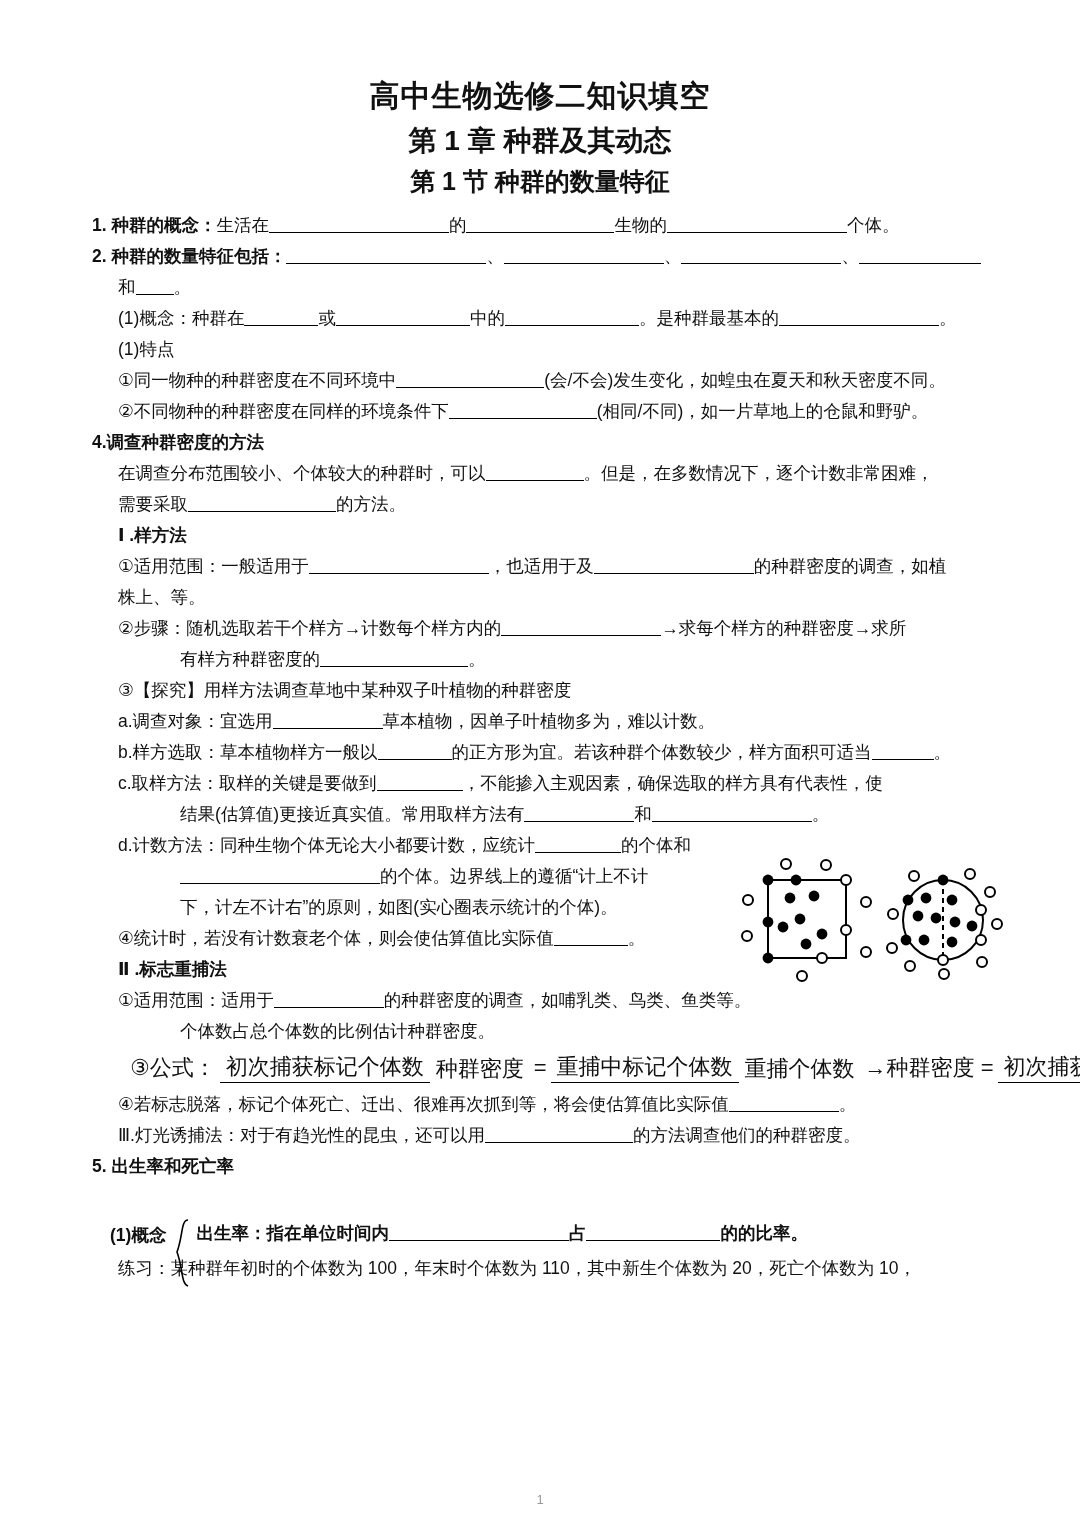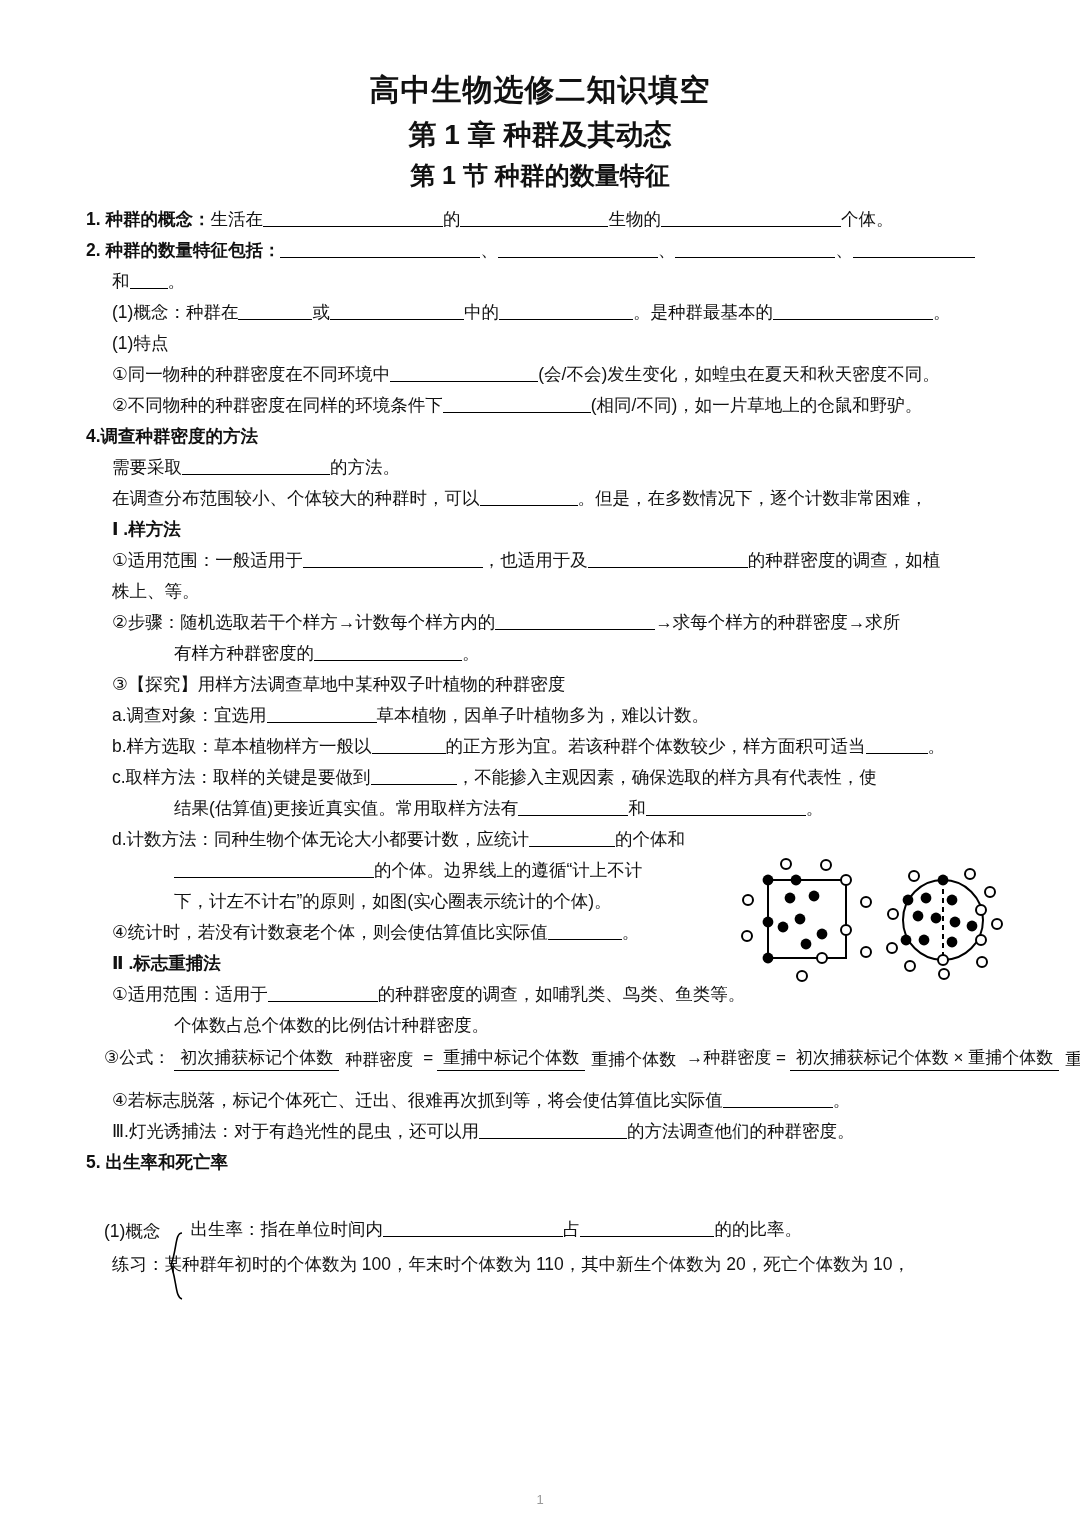--- a/index.html
+++ b/index.html
@@ -13,21 +13,21 @@
     font-family: "Liberation Sans", "DejaVu Sans", sans-serif;
     color: #111111;
     position: relative;
     overflow: hidden;
   }
   .page {
     width: 1080px;
     height: 1523px;
     position: relative;
     box-sizing: border-box;
-    padding: 0;
+    padding: 6px;
   }
 
   
   .title-block { text-align: center; padding-top: 72px; }
   .t1 {
     font-size: 30px;
     font-weight: bold;
     letter-spacing: 1px;
     line-height: 1.2;
   }
@@ -83,24 +83,24 @@
     right: 72px;
     top: 852px;
     width: 270px;
     height: 135px;
   }
   .figs svg { display: block; }
 
   
   .formula-row {
     display: flex;
-    align-items: flex-start;
+    align-items: center;
     margin-top: 6px;
-    margin-left: 18px;
-    font-size: 17px;
+    margin-left: 38px;
+    font-size: 22px;
     line-height: 1.25;
   }
   .flabel { white-space: nowrap; padding-right: 4px; }
   .frac {
     display: inline-flex;
     flex-direction: row;
     text-align: center;
     vertical-align: middle;
   }
   .frac .top {
@@ -110,22 +110,23 @@
   }
   .frac .bot {
     padding: 2px 6px 0 6px;
     white-space: nowrap;
   }
   .eq { padding: 0 4px; white-space: nowrap; }
 
   
   .brace-row {
     display: flex;
-    align-items: center;
+    align-items: flex-start;
     margin-top: 34px;
+    font-weight: bold;
   }
   .brace-label {
     padding-left: 18px;
     padding-top: 4px;
     white-space: nowrap;
   }
   .brace-glyph {
     width: 20px;
     position: relative;
     margin: 0 2px 0 8px;
@@ -180,24 +181,24 @@
       <span>①同一物种的种群密度在不同环境中</span><span class="u u13"></span><span>(会/不会)发生变化，如蝗虫在夏天和秋天密度不同。</span>
     </div>
     <div class="ln ind1">
       <span>②不同物种的种群密度在同样的环境条件下</span><span class="u u13"></span><span>(相同/不同)，如一片草地上的仓鼠和野驴。</span>
     </div>
 
     <div class="ln">
       <span class="b">4.调查种群密度的方法</span>
     </div>
     <div class="ln ind2">
+      <span>在调查分布范围较小、个体较大的种群时，可以</span><span class="u u9"></span><span>。但是，在多数情况下，逐个计数非常困难，</span>
+    </div>
+    <div class="ln ind2">
       <span>需要采取</span><span class="u u13"></span><span>的方法。</span>
-    </div>
-    <div class="ln ind2">
-      <span>在调查分布范围较小、个体较大的种群时，可以</span><span class="u u9"></span><span>。但是，在多数情况下，逐个计数非常困难，</span>
     </div>
 
     <div class="ln ind2">
       <span class="b">Ⅰ .样方法</span>
     </div>
     <div class="ln ind2">
       <span>①适用范围：一般适用于</span><span class="u u16"></span><span>，也适用于及</span><span class="u u14"></span><span>的种群密度的调查，如植</span>
     </div>
     <div class="ln ind2">
       <span>株上、等。</span>
@@ -257,21 +258,21 @@
         <span class="top">重捕中标记个体数</span>
         <span class="bot">重捕个体数</span>
       </span>
       <span class="eq">→种群密度 =</span>
       <span class="frac">
         <span class="top">初次捕获标记个体数 × 重捕个体数</span>
         <span class="bot">重捕中标记个体数</span>
       </span>
     </div>
 
-    <div class="ln ind2" style="margin-top:14px;">
+    <div class="ln ind2" style="margin-top:6px;">
       <span>④若标志脱落，标记个体死亡、迁出、很难再次抓到等，将会使估算值比实际值</span><span class="u u10"></span><span>。</span>
     </div>
     <div class="ln ind2">
       <span>Ⅲ.灯光诱捕法：对于有趋光性的昆虫，还可以用</span><span class="u u13"></span><span>的方法调查他们的种群密度。</span>
     </div>
 
     <div class="ln">
       <span class="num">5.</span>
       <span class="b">出生率和死亡率</span>
     </div>

